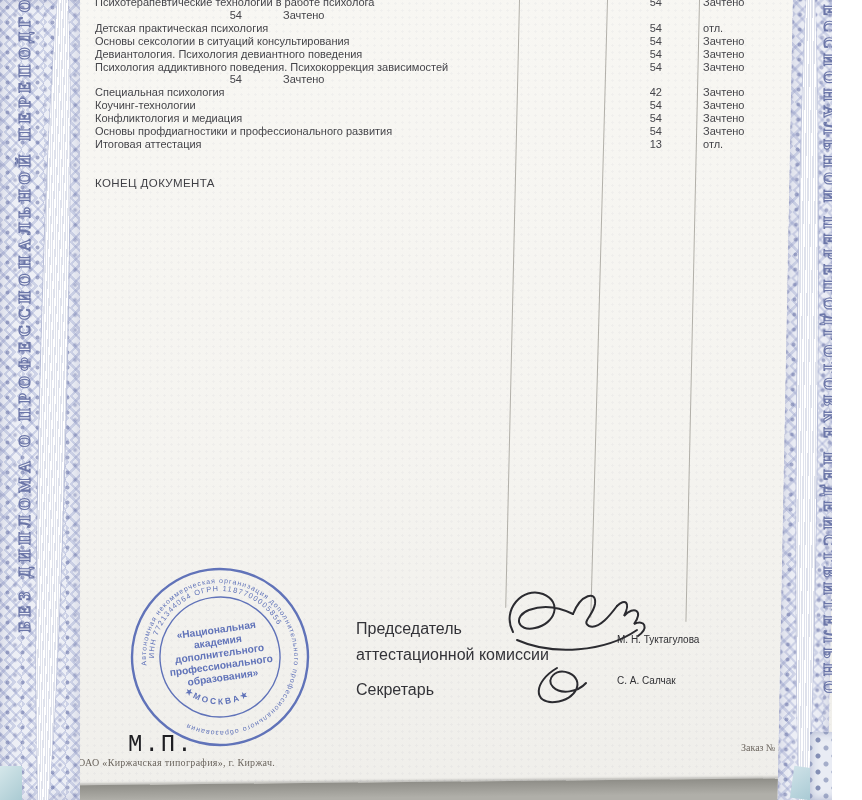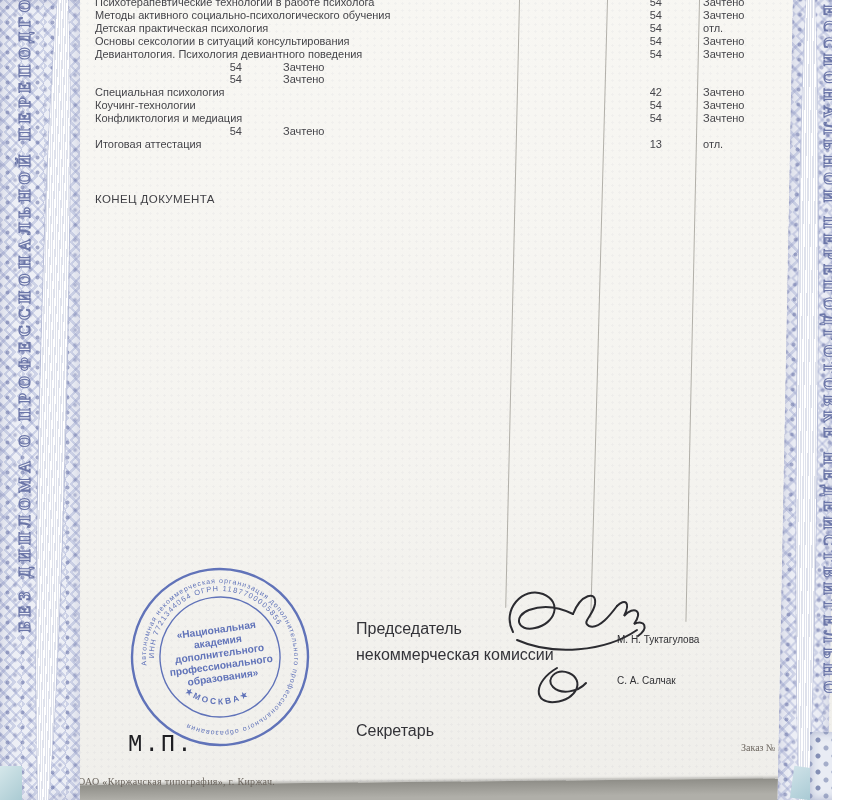--- a/index.html
+++ b/index.html
@@ -77,79 +77,79 @@
     font-size:11px; color:#45454a; }
   .subject-cell{ width:420px; }
   .hours-cell{ width:147px; text-align:right; }
   .grade-cell{ margin-left:41px; width:90px; }
   .colline{ position:absolute; width:1px; background:#a6a39c; z-index:2;
     transform-origin:top left; opacity:.85;}
   .colline-1{ left:519px; top:0; height:608px; transform:rotate(1.3deg);}
   .colline-2{ left:607px; top:0; height:618px; transform:rotate(1.55deg);}
   .colline-3{ left:699px; top:0; height:622px; transform:rotate(1.25deg);}
   .end-doc{ position:absolute; left:95px; top:177px; z-index:3;
-    font-size:11.5px; color:#3f3f44; letter-spacing:.4px;margin-top:16px;}
+    font-size:11.5px; color:#3f3f44; letter-spacing:.4px;}
   
   .sig-label{ position:absolute; z-index:3; font-size:16px; color:#333338; }
   .lbl-chair-1{ left:356px; top:620px; }
   .lbl-chair-2{ left:356px; top:646px; }
-  .lbl-secretary{ left:356px; top:681px;margin-top:41px; }
+  .lbl-secretary{ left:356px; top:681px; }
   .sig-name{ position:absolute; z-index:3; font-size:10px; color:#303034; }
   .name-chair{ left:617px; top:634px; }
   .name-secretary{ left:617px; top:675px; }
   .signature-svg{ position:absolute; left:483px; top:572px; z-index:4; }
   
   .stamp{ position:absolute; left:124px; top:563px; width:192px; height:188px;
     z-index:3; transform:rotate(-8deg); opacity:.88; }
   .stamp text, .stamp textPath{ font-family:"Liberation Sans",sans-serif; fill:#4d62b2; }
   .mp-label{ position:absolute; left:128px; top:683px; z-index:4;
     font-family:Liberation Mono, monospace; font-size:24px; color:#1e1e22; letter-spacing:2px;margin-top:48px;}
   
   .printer-line{ position:absolute; left:78px; top:757px; z-index:5;
-    font-family:"Liberation Serif",serif; font-size:10px; color:#6b655e; letter-spacing:.3px;margin-top:19px;}
+    font-family:"Liberation Serif",serif; font-size:10px; color:#6b655e; letter-spacing:.3px;}
   .order-line{ position:absolute; left:741px; top:742px; z-index:5;
     font-family:"Liberation Serif",serif; font-size:10px; color:#6b655e;}
 </style>
 </head>
 <body>
 
 <div class="photo">
   <div class="paper-texture"></div>
 
   <div class="colline colline-1"></div>
   <div class="colline colline-2"></div>
   <div class="colline colline-3"></div>
 
   <div class="course-table">
       <div class="course-row">
         <span class="subject-cell">Психотерапевтические технологии в работе психолога</span>
         <span class="hours-cell">54</span>
         <span class="grade-cell">Зачтено</span>
       </div>
       <div class="course-row">
-        <span class="subject-cell">Методы активного социально-психологического обучения</span>
         <span class="hours-cell">54</span>
         <span class="grade-cell">Зачтено</span>
       </div>
       <div class="course-row">
         <span class="subject-cell">Детская практическая психология</span>
         <span class="hours-cell">54</span>
         <span class="grade-cell">отл.</span>
       </div>
       <div class="course-row">
         <span class="subject-cell">Основы сексологии в ситуаций консультирования</span>
         <span class="hours-cell">54</span>
         <span class="grade-cell">Зачтено</span>
       </div>
       <div class="course-row">
         <span class="subject-cell">Девиантология. Психология девиантного поведения</span>
         <span class="hours-cell">54</span>
         <span class="grade-cell">Зачтено</span>
       </div>
       <div class="course-row">
+        <span class="subject-cell">Психология аддиктивного поведения. Психокоррекция зависимостей</span>
         <span class="hours-cell">54</span>
         <span class="grade-cell">Зачтено</span>
       </div>
       <div class="course-row">
         <span class="hours-cell">54</span>
         <span class="grade-cell">Зачтено</span>
       </div>
       <div class="course-row">
         <span class="subject-cell">Специальная психология</span>
         <span class="hours-cell">42</span>
@@ -159,34 +159,35 @@
         <span class="subject-cell">Коучинг-технологии</span>
         <span class="hours-cell">54</span>
         <span class="grade-cell">Зачтено</span>
       </div>
       <div class="course-row">
         <span class="subject-cell">Конфликтология и медиация</span>
         <span class="hours-cell">54</span>
         <span class="grade-cell">Зачтено</span>
       </div>
       <div class="course-row">
+        <span class="subject-cell">Основы профдиагностики и профессионального развития</span>
         <span class="hours-cell">54</span>
         <span class="grade-cell">Зачтено</span>
       </div>
       <div class="course-row">
         <span class="subject-cell">Итоговая аттестация</span>
         <span class="hours-cell">13</span>
         <span class="grade-cell">отл.</span>
       </div>
     </div>
 
   <div class="end-doc">КОНЕЦ ДОКУМЕНТА</div>
 
   <div class="sig-label lbl-chair-1">Председатель</div>
-  <div class="sig-label lbl-chair-2">некоммерческая комиссии</div>
+  <div class="sig-label lbl-chair-2">аттестационной комиссии</div>
   <div class="sig-label lbl-secretary">Секретарь</div>
   <div class="sig-name name-chair">М. Н. Туктагулова</div>
   <div class="sig-name name-secretary">С. А. Салчак</div>
 
   <svg class="signature-svg" width="168" height="142" viewBox="0 0 168 142">
     <g fill="none" stroke="#2b2b30" stroke-width="2" stroke-linecap="round">
       <path d="M30,60 C18,38 40,14 60,22 C80,30 72,52 52,56 C34,60 30,44 46,38 C62,32 78,36 90,42"></path>
       <path d="M90,42 C98,22 114,18 112,32 C110,44 98,50 106,54 C116,58 128,42 134,34"></path>
       <path d="M134,34 C142,26 148,30 141,44 C151,33 161,39 151,52 C162,47 166,56 155,64"></path>
       <path d="M34,68 C70,84 122,80 154,58"></path>

